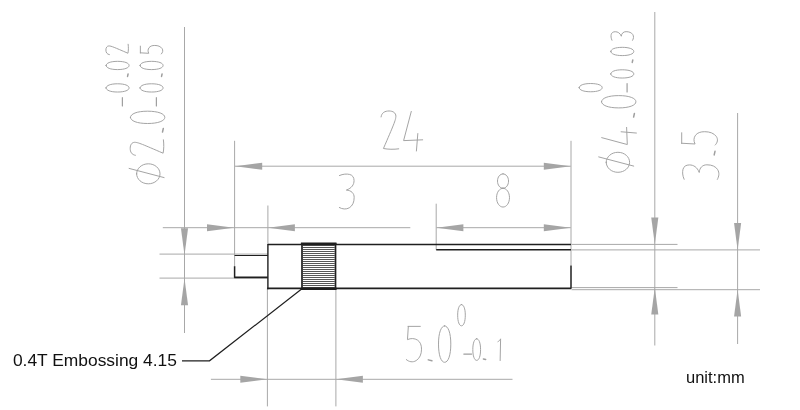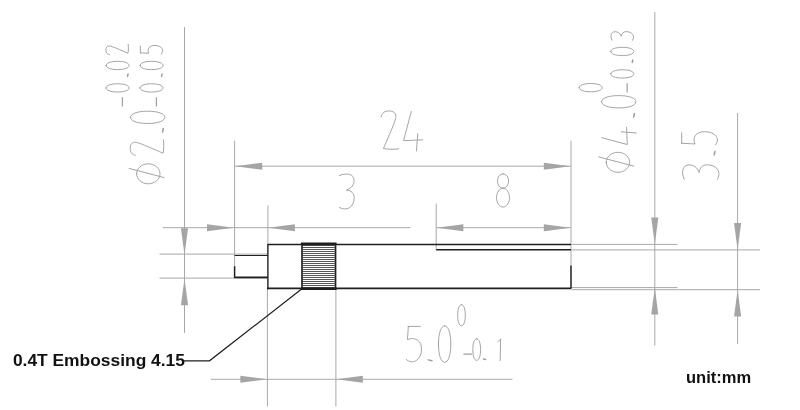--- a/index.html
+++ b/index.html
@@ -1,17 +1,17 @@
 <!DOCTYPE html>
 <html><head>
 <meta charset="utf-8">
 <style>
 html,body{margin:0;padding:0;background:#fff;}
 #page{position:relative;width:800px;height:410px;background:#fff;overflow:hidden;
-font-family:"Liberation Sans", sans-serif;font-weight:bold;}
+font-family:"Liberation Sans", sans-serif;}
 svg{position:absolute;left:0;top:0;}
 </style>
 </head>
 <body>
 <div id="page">
 <svg width="800" height="410" viewBox="0 0 800 410">
 <defs>
 <path id="g0" vector-effect="non-scaling-stroke" d="M6.75,0.8 C10.3,0.8 12.9,7.4 12.9,18 C12.9,28.6 10.3,35.2 6.75,35.2 C3.2,35.2 0.6,28.6 0.6,18 C0.6,7.4 3.2,0.8 6.75,0.8 Z"></path>
 <path id="g1" vector-effect="non-scaling-stroke" d="M4,5.5 C6,4.5 7.5,2.8 8.2,1 L7.5,35.5"></path>
 <path id="g2" vector-effect="non-scaling-stroke" d="M0.4,5.8 C0.9,2 3.8,0.6 7.4,0.6 C10.9,0.6 13.4,2.3 13.4,5.1 C13.4,8.5 11.2,13.3 2.5,33.5 C6.5,34.3 11.5,34.4 15.9,33.8"></path>

